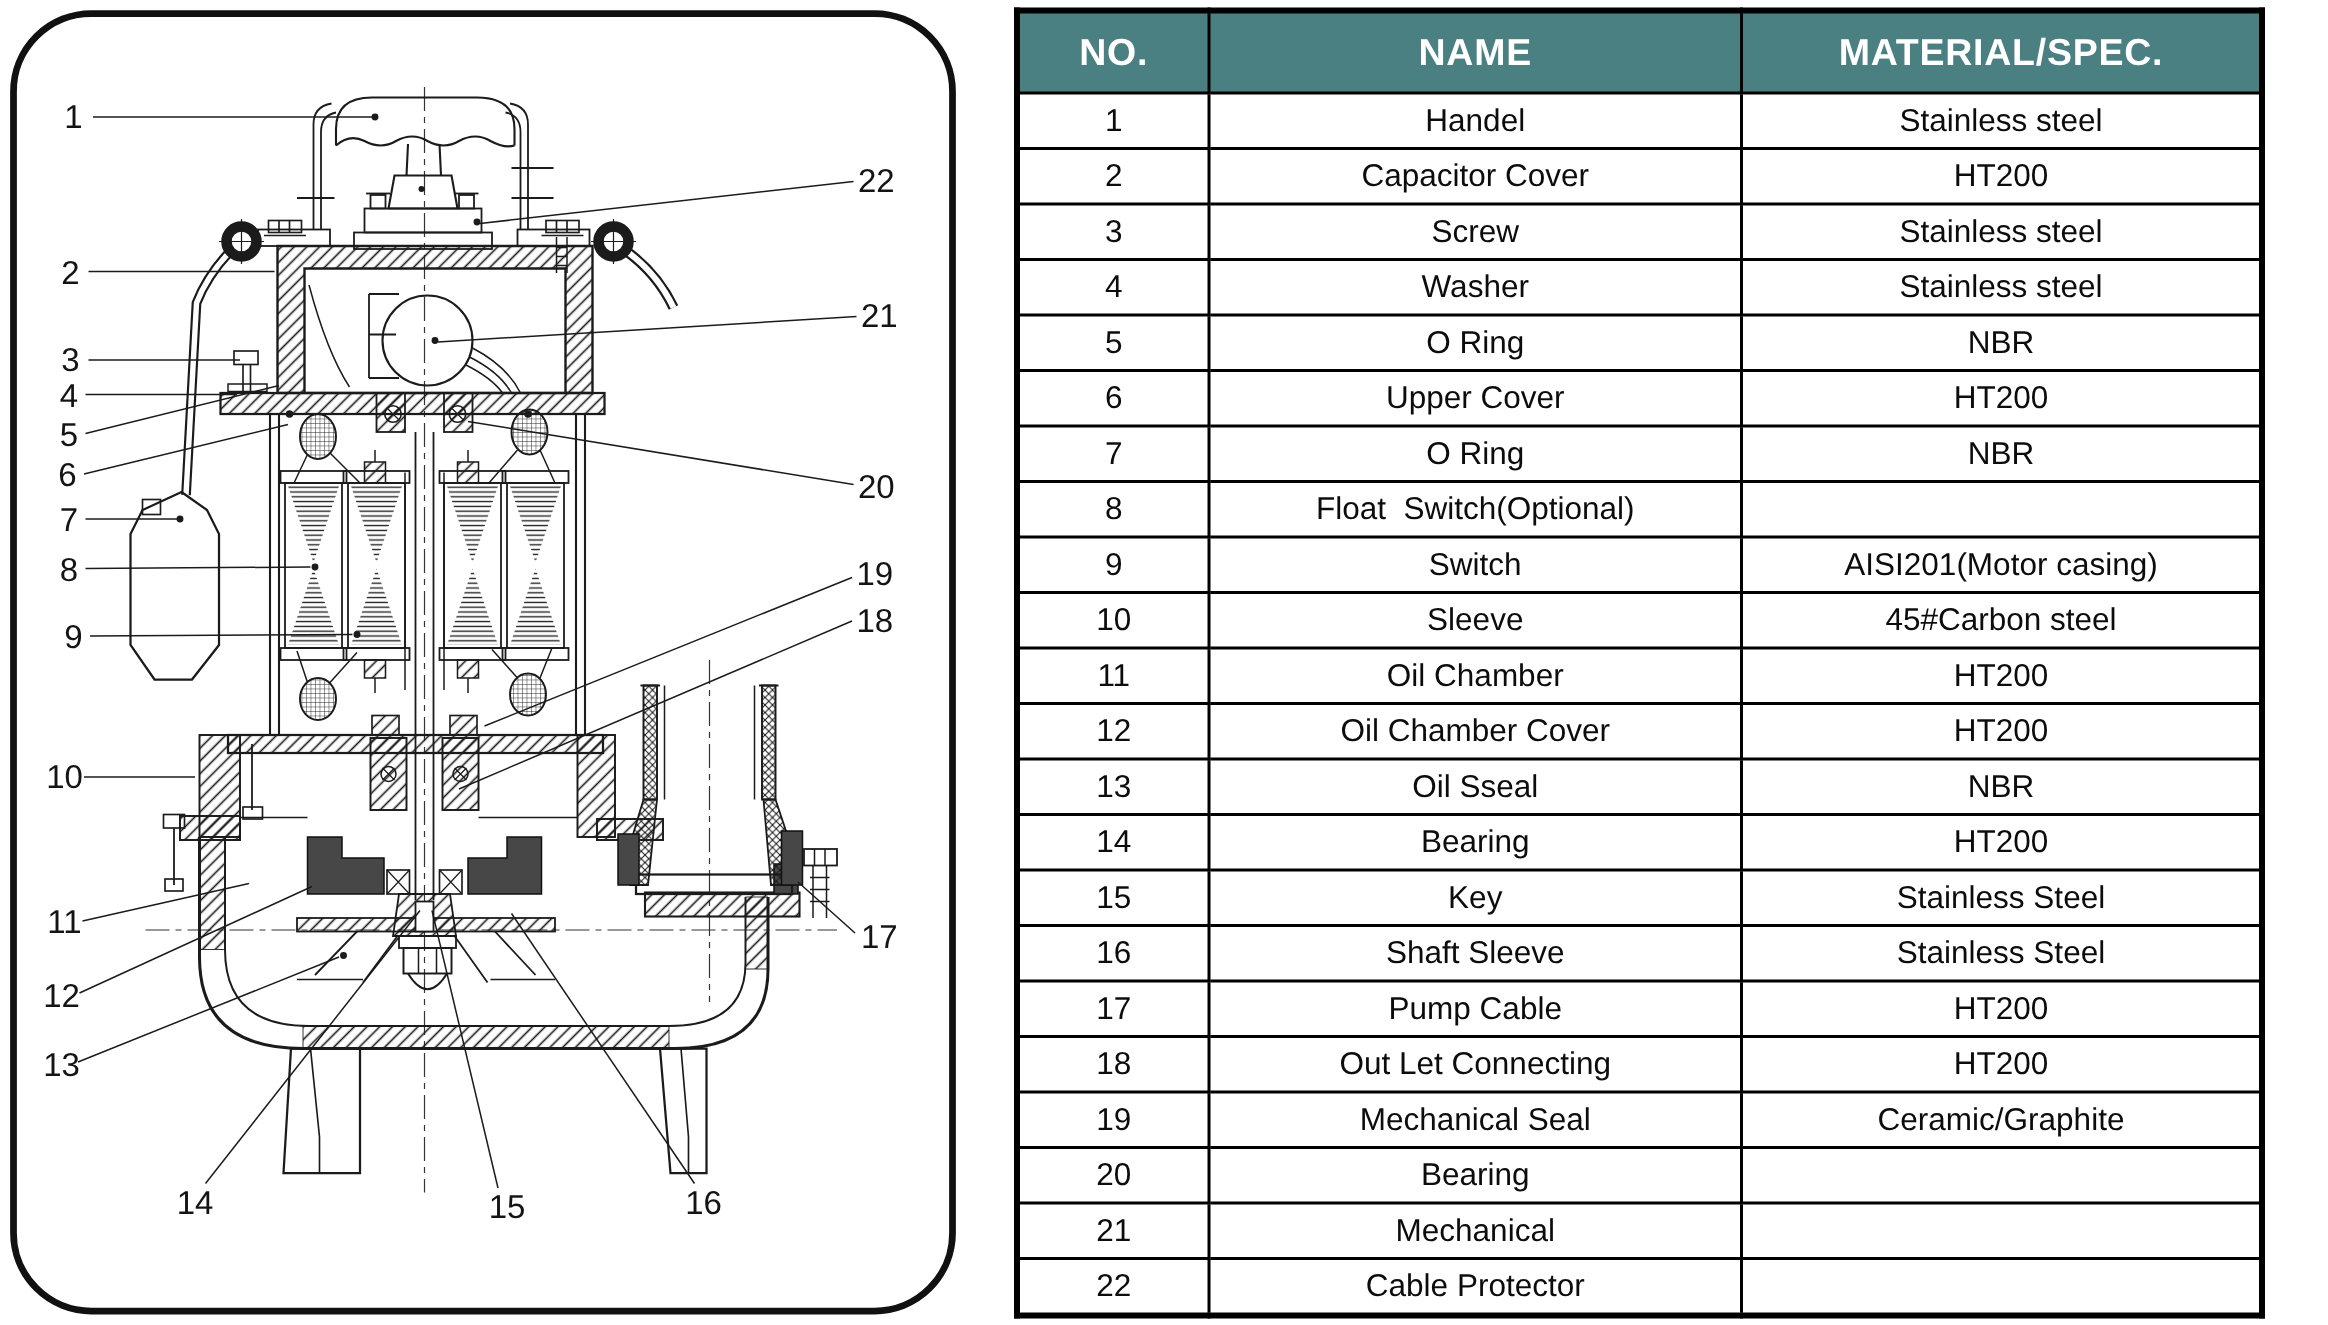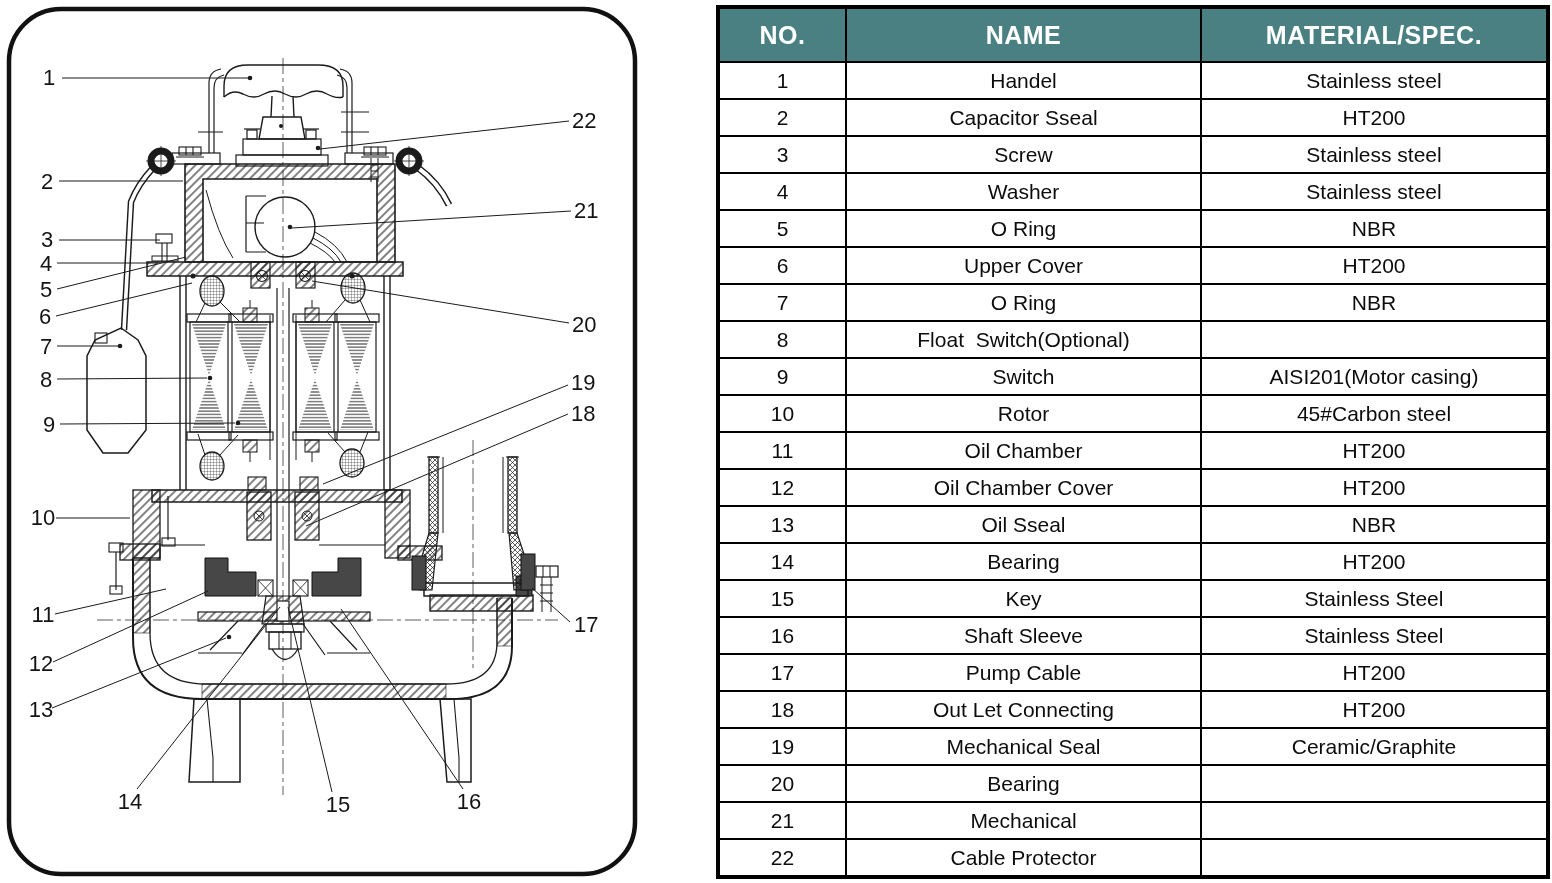--- a/index.html
+++ b/index.html
@@ -4,21 +4,21 @@
 <style>
   html,body{margin:0;padding:0;background:#fff;width:1552px;height:883px;overflow:hidden;
             font-family:"Liberation Sans",sans-serif;}
   .stage{position:relative;width:1552px;height:883px;background:#fff;}
 
   
   .diagram-wrap{position:absolute;left:0;top:0;width:660px;height:883px;}
   svg text{font-family:"Liberation Sans",sans-serif;}
 
   
-  table.parts{position:absolute;left:716px;top:5px;width:833px;border-collapse:collapse;
+  table.parts{position:absolute;left:676px;top:5px;width:833px;border-collapse:collapse;
               table-layout:fixed;border:4px solid #000;background:#fff;}
   table.parts th{background:var(--header-bg,#4a8082);color:var(--header-fg,#fff);
                  font-size:25px;font-weight:bold;height:50px;border:2px solid #000;
                  letter-spacing:.5px;}
   table.parts td{font-size:21px;color:#0c0c0c;text-align:center;height:33px;
                  border:2px solid #000;white-space:pre;overflow:hidden;}
   col.c-no{width:128px}col.c-name{width:355px}col.c-mat{width:347px}
 </style>
 </head>
 <body>
@@ -325,21 +325,21 @@
       </tr>
     </thead>
     <tbody id="parts-body">
         <tr>
           <td>1</td>
           <td>Handel</td>
           <td>Stainless steel</td>
         </tr>
         <tr>
           <td>2</td>
-          <td>Capacitor Sseal</td>
+          <td>Capacitor Cover</td>
           <td>HT200</td>
         </tr>
         <tr>
           <td>3</td>
           <td>Screw</td>
           <td>Stainless steel</td>
         </tr>
         <tr>
           <td>4</td>
           <td>Washer</td>
@@ -365,21 +365,21 @@
           <td>Float  Switch(Optional)</td>
           <td></td>
         </tr>
         <tr>
           <td>9</td>
           <td>Switch</td>
           <td>AISI201(Motor casing)</td>
         </tr>
         <tr>
           <td>10</td>
-          <td>Rotor</td>
+          <td>Sleeve</td>
           <td>45#Carbon steel</td>
         </tr>
         <tr>
           <td>11</td>
           <td>Oil Chamber</td>
           <td>HT200</td>
         </tr>
         <tr>
           <td>12</td>
           <td>Oil Chamber Cover</td>

